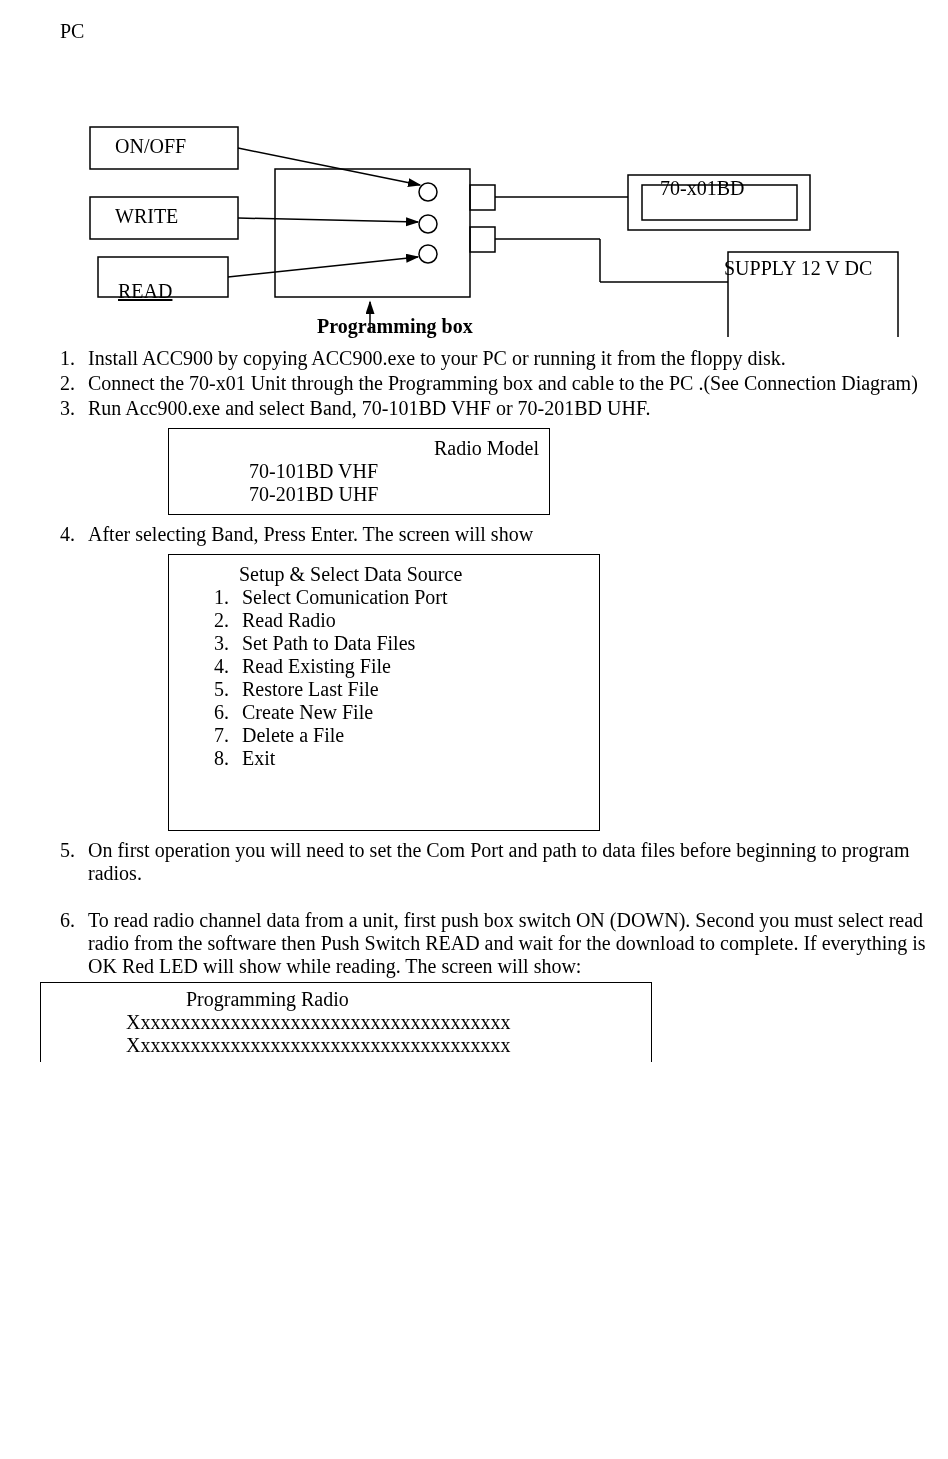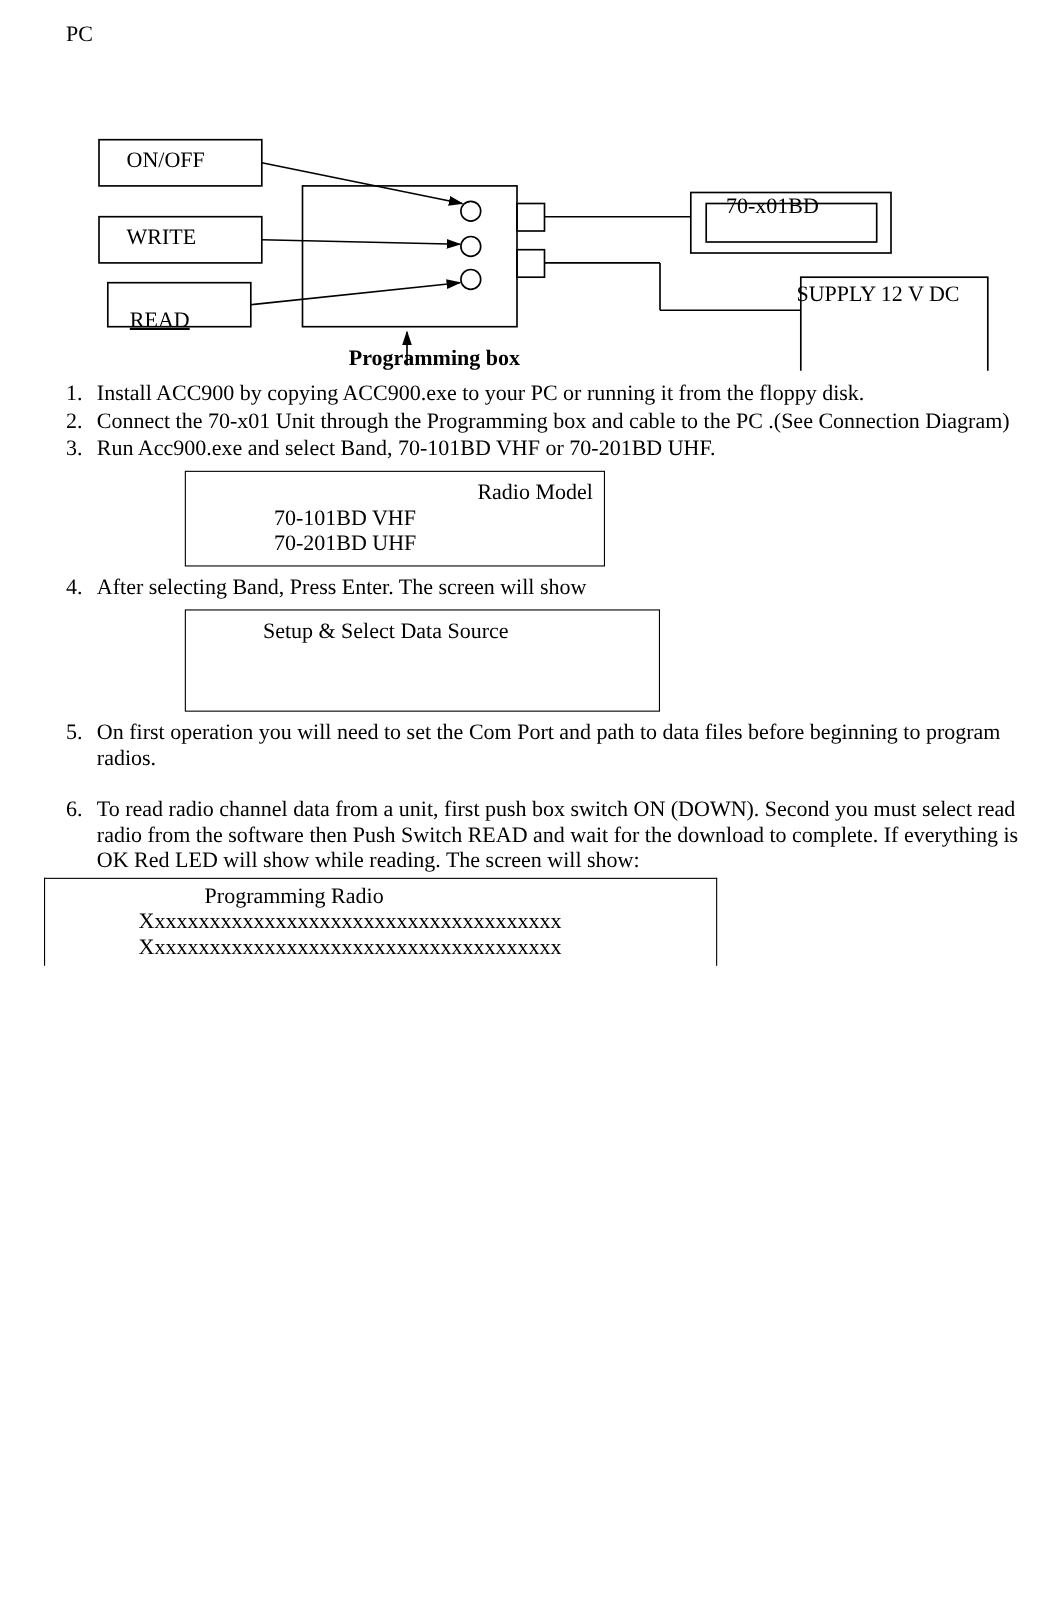--- a/index.html
+++ b/index.html
@@ -149,20 +149,30 @@
     <div class="inset-box radio-model-box">
       <div class="radio-model-title">Radio Model</div>
       <div class="radio-model-entry">70-101BD VHF</div>
       <div class="radio-model-entry">70-201BD UHF</div>
     </div>
   </li>
   <li>
     <span>After selecting Band, Press Enter.  The screen will show</span>
     <div class="inset-box setup-box">
       <div class="setup-title">Setup &amp; Select Data Source</div>
+      <ol>
+        <li>Select Comunication Port</li>
+        <li>Read Radio</li>
+        <li>Set Path to Data Files</li>
+        <li>Read Existing File</li>
+        <li>Restore Last File</li>
+        <li>Create New File</li>
+        <li>Delete a File</li>
+        <li>Exit</li>
+      </ol>
     </div>
   </li>
   <li>
     <span>On first operation you will need to set the Com Port and path to data files before beginning to program radios.</span>
     <div class="li-spacer"></div>
   </li>
   <li> To read radio channel data from a unit, first push box switch ON (DOWN). Second you must select read radio from the software then Push Switch READ and wait for the download to complete. If everything is OK Red LED will show while reading.  The screen will show:</li>
 </ol>
 
 <div class="prog-box">

